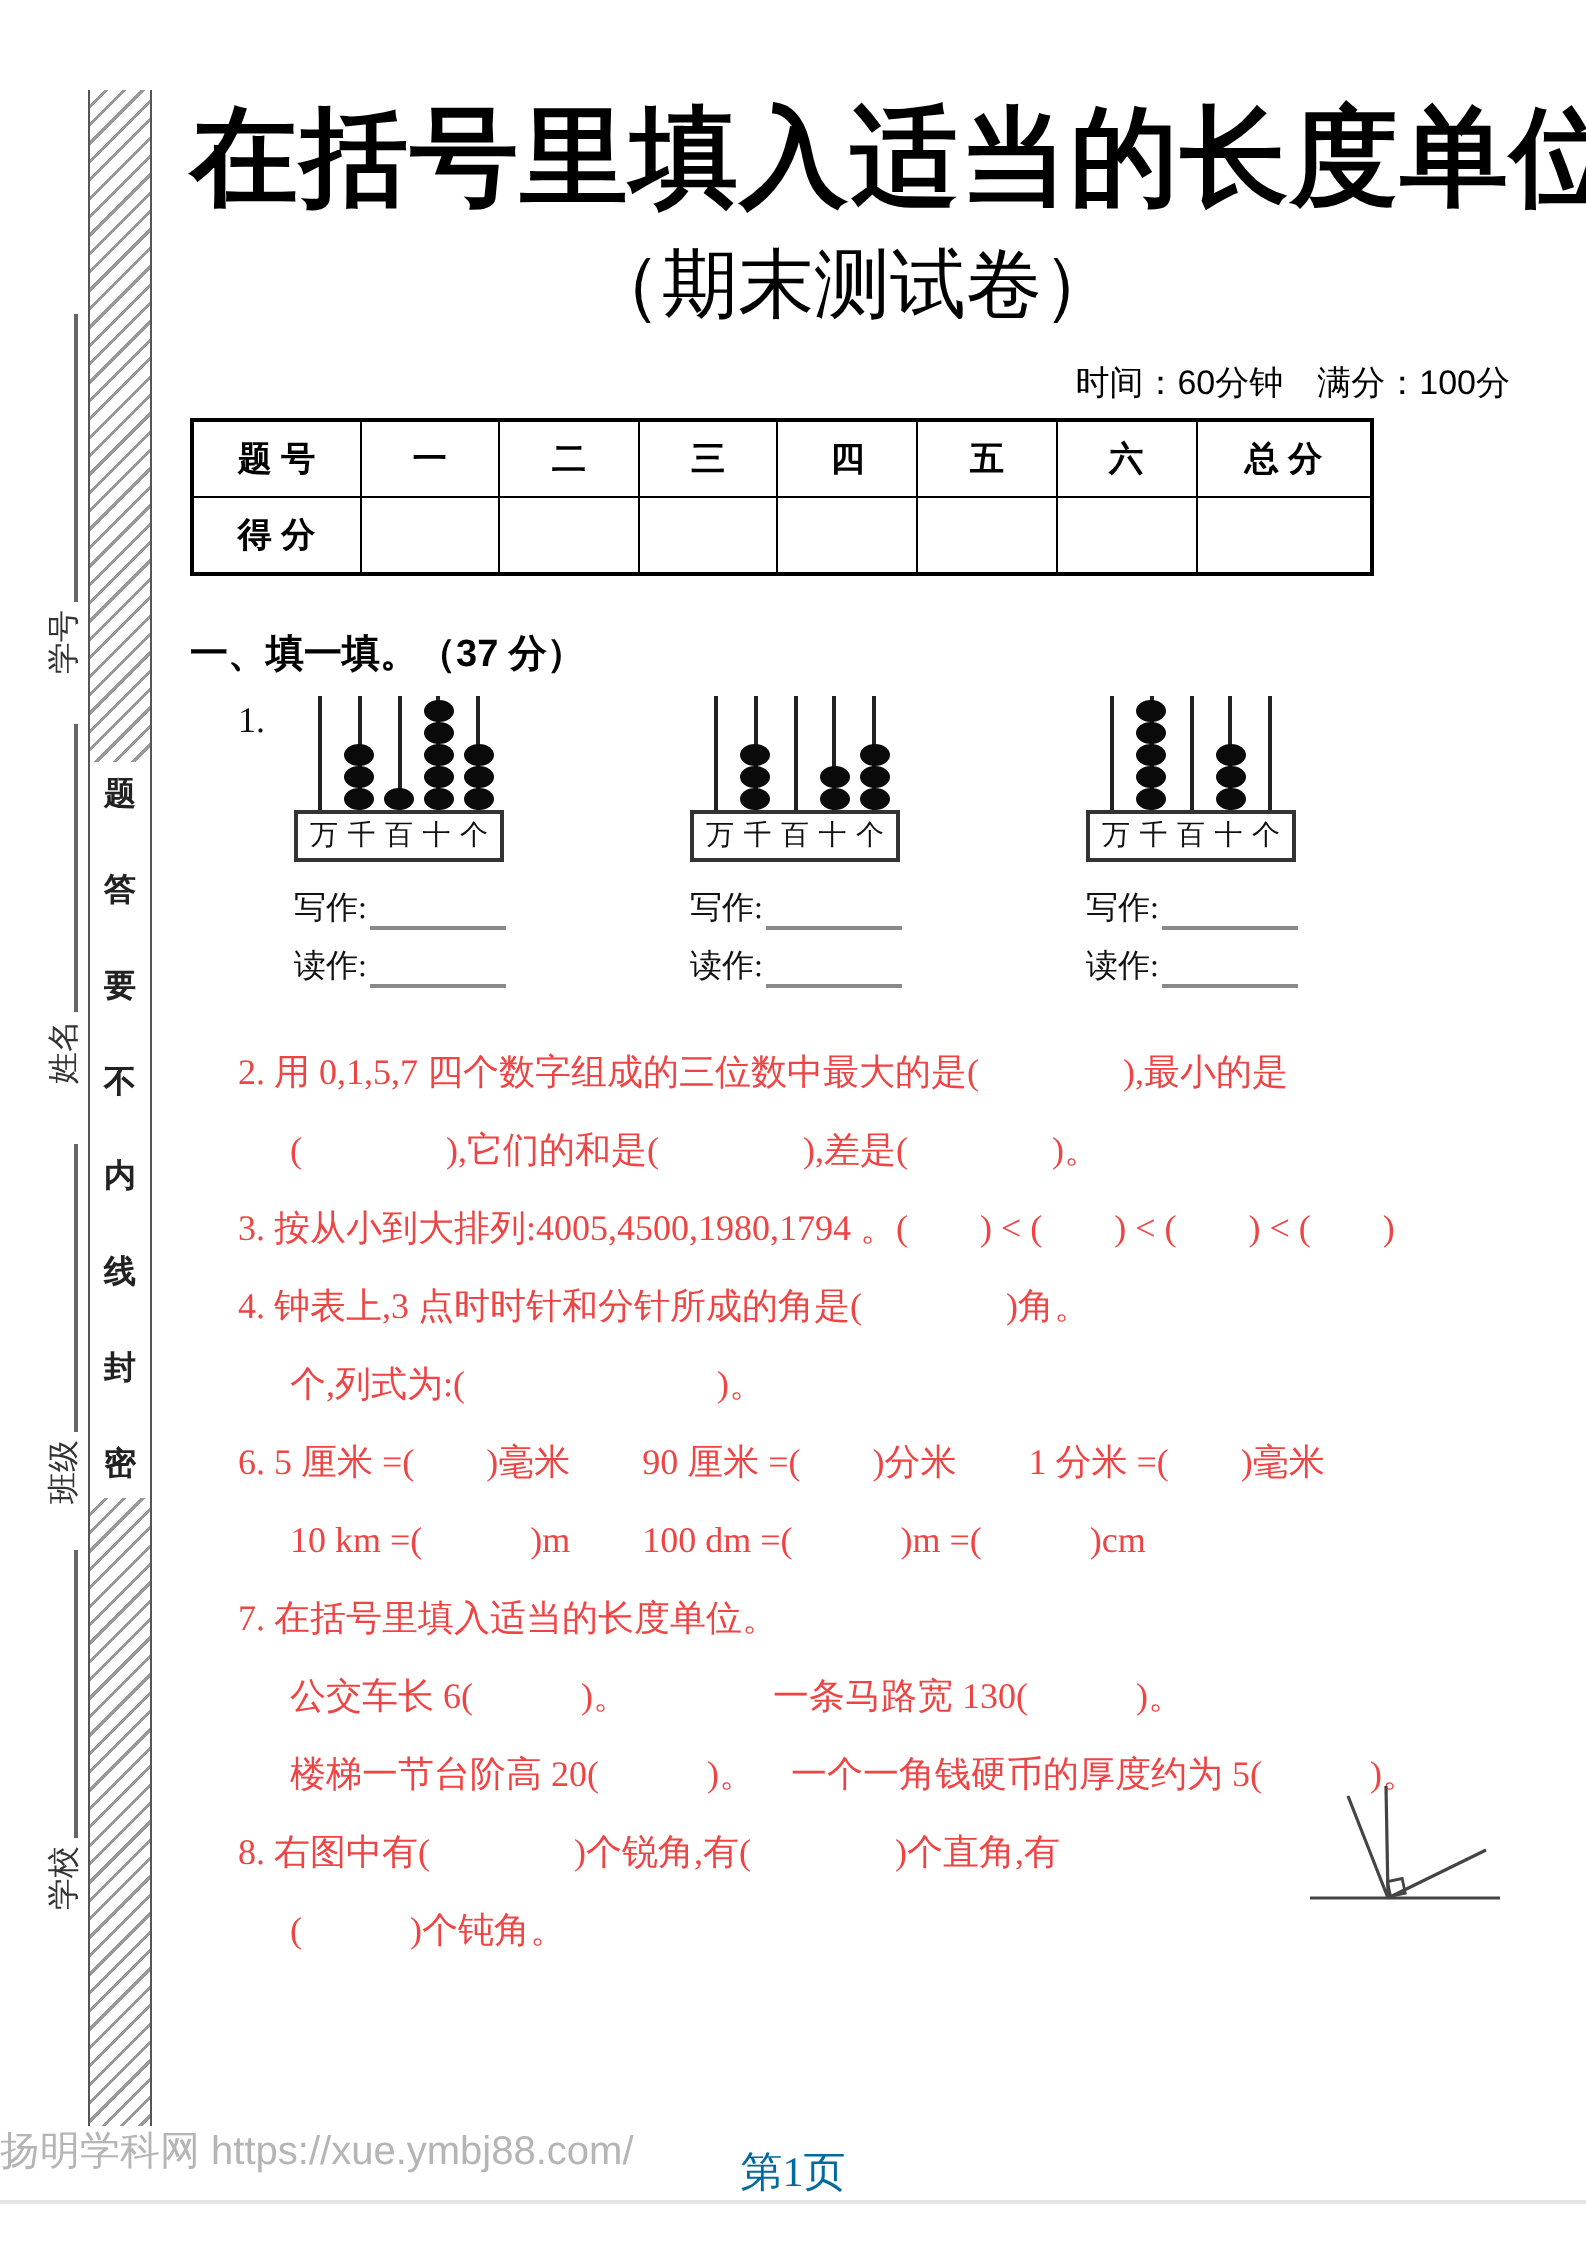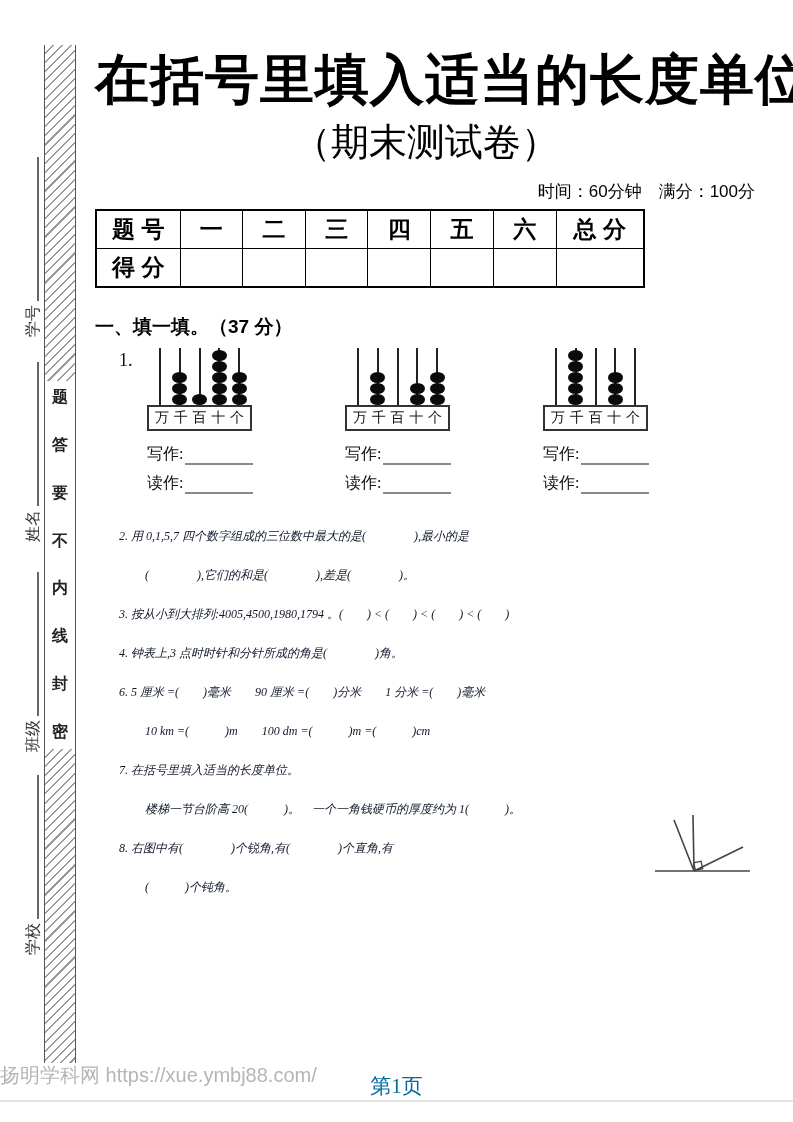--- a/index.html
+++ b/index.html
@@ -45,24 +45,24 @@
     margin:8px 0 0 0; text-align:center;
     font-family:"Liberation Sans","DejaVu Sans",sans-serif;
     font-size:38px; font-weight:normal; color:#000;
   }
   .meta {
     margin:12px 2px 6px 0; text-align:right;
     font-family:"Liberation Sans","DejaVu Sans",sans-serif;
     font-size:17px; color:#000;
   }
   table.score {
-    width:550px; border-collapse:collapse; table-layout:fixed;
+    width:592px; border-collapse:collapse; table-layout:fixed;
     border:2px solid #000;
     font-family:"Liberation Sans","DejaVu Sans",sans-serif;
-    font-size:23px; font-weight:bold; color:#000;
+    font-size:17px; font-weight:bold; color:#000;
   }
   table.score th, table.score td {
     border:1.5px solid #000; height:35px; text-align:center; font-weight:bold;
   }
   table.score col.c0 { width:84px; } table.score col.c7 { width:88px; }
   .sec-heading {
     margin:26px 0 0 0; font-size:19px; font-weight:bold; color:#000;
     font-family:"Liberation Sans","DejaVu Sans",sans-serif;
   }
   
@@ -75,21 +75,21 @@
   .bead { position:absolute; width:15px; height:11px; border-radius:50%; background:#0a0a0a; }
   .abacus-frame {
     width:105px; height:26px; box-sizing:border-box; border:2px solid #333;
     display:flex; justify-content:space-between; align-items:center;
     padding:0 6px; font-size:14px; background:#fff;
   }
   .wr-row { display:flex; align-items:flex-end; margin-top:13px; font-size:16px; width:160px; }
   .wr-row.second { margin-top:8px; }
   .blank-line { width:68px; border-bottom:2px solid #8a8a8a; height:4px; margin-left:2px; }
   
-  .questions { margin-top:9px; font-size:12px; color:#0f172a;font-style:italic; }
+  .questions { margin-top:9px; font-size:18px; color:#ef4444; }
   .qline { line-height:39px; min-height:39px; padding-left:50px; white-space:nowrap; }
   .qline.qfirst { padding-left:24px; }
   .q8wrap { position:relative; }
   .angle-svg { position:absolute; left:558px; top:-20px; }
   
   .watermark {
     position:absolute; left:0; right:0; top:1062px; text-align:left;
     font-family:"Liberation Sans","DejaVu Sans",sans-serif;
     font-size:20px; color:#b5b5b5;
   }
@@ -284,24 +284,26 @@
           <span class="blank-line"></span>
         </div>
       </div>
     </div>
 
     <div class="questions">
       <div class="qline qfirst">2.  用 0,1,5,7 四个数字组成的三位数中最大的是(　　　　),最小的是</div>
       <div class="qline">(　　　　),它们的和是(　　　　),差是(　　　　)。</div>
       <div class="qline qfirst">3.  按从小到大排列:4005,4500,1980,1794 。(　　) &lt; (　　) &lt; (　　) &lt; (　　)</div>
       <div class="qline qfirst">4.  钟表上,3 点时时针和分针所成的角是(　　　　)角。</div>
+      <div class="qline">个,列式为:(　　　　　　　)。</div>
       <div class="qline qfirst">6.  5 厘米 =(　　)毫米　　90 厘米 =(　　)分米　　1 分米 =(　　)毫米</div>
       <div class="qline">10 km =(　　　)m　　100 dm =(　　　)m =(　　　)cm</div>
       <div class="qline qfirst">7.  在括号里填入适当的长度单位。</div>
-      <div class="qline">楼梯一节台阶高 20(　　　)。　一个一角钱硬币的厚度约为 1(　　　)。</div>
+      <div class="qline">公交车长 6(　　　)。　　　　一条马路宽 130(　　　)。</div>
+      <div class="qline">楼梯一节台阶高 20(　　　)。　一个一角钱硬币的厚度约为 5(　　　)。</div>
 
       <div class="q8wrap">
         <div class="qline qfirst">8.  右图中有(　　　　)个锐角,有(　　　　)个直角,有</div>
         <div class="qline">(　　　)个钝角。</div>
         <svg class="angle-svg" width="100" height="74" viewBox="0 0 100 74">
           <line x1="2" y1="62" x2="97" y2="62" stroke="#444" stroke-width="1.6"></line>
           <line x1="41" y1="62" x2="40" y2="6" stroke="#444" stroke-width="1.6"></line>
           <line x1="41" y1="62" x2="21" y2="11" stroke="#444" stroke-width="1.6"></line>
           <line x1="41" y1="62" x2="90" y2="38" stroke="#444" stroke-width="1.6"></line>
           <rect x="41.5" y="53" width="7.5" height="7.5" fill="none" stroke="#444" stroke-width="1.4" transform="rotate(-12 45 57)"></rect>

